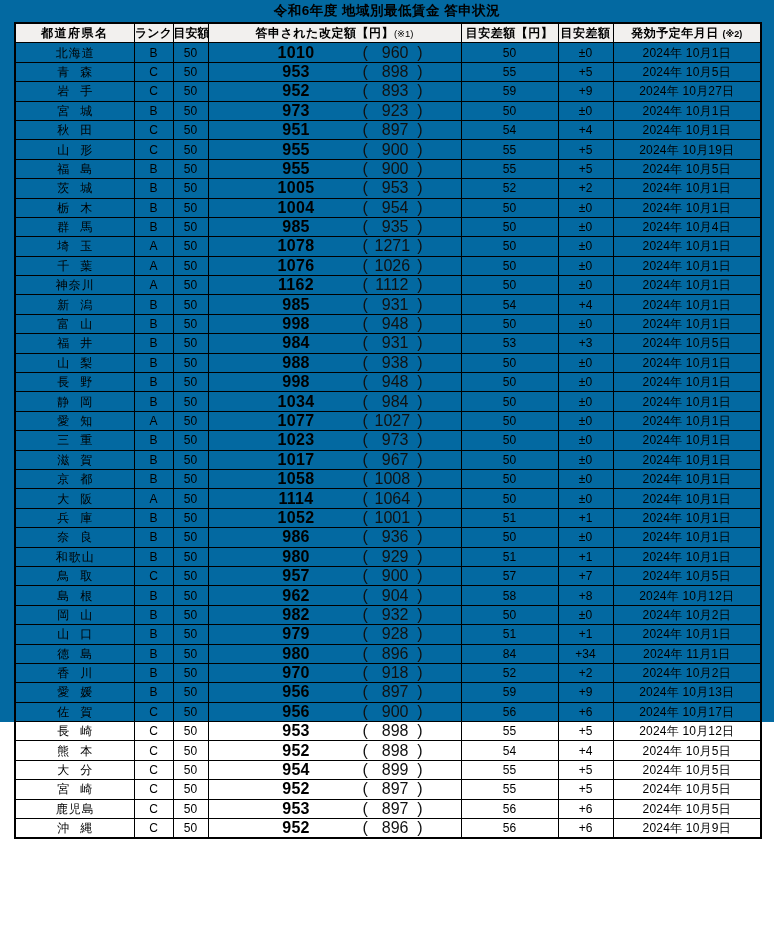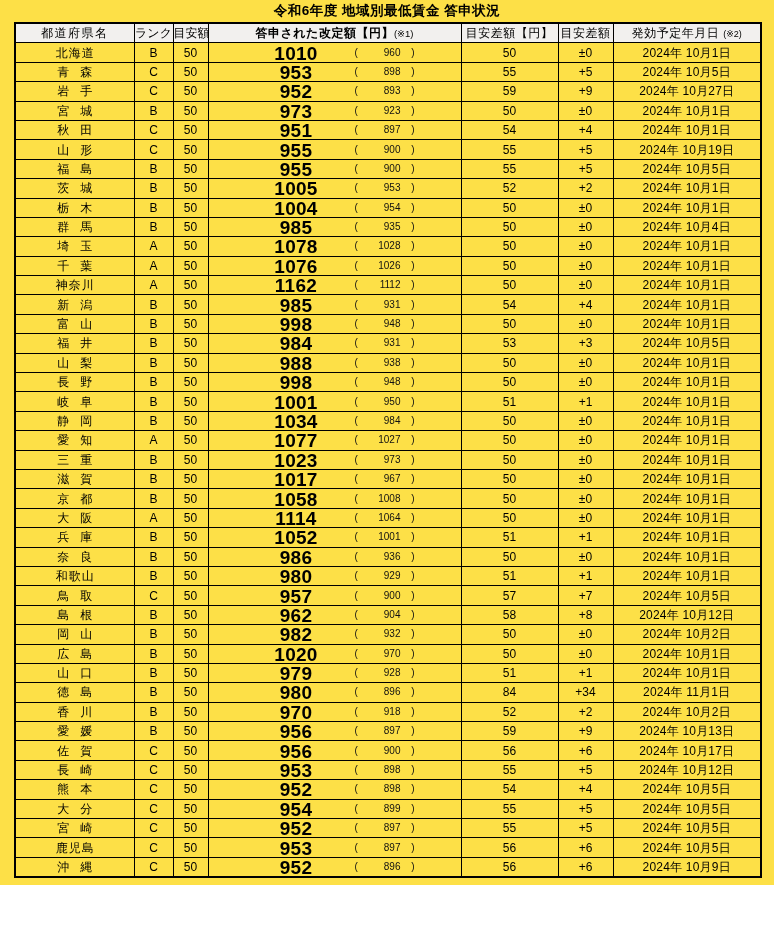--- a/index.html
+++ b/index.html
@@ -11,22 +11,22 @@
   body {
     width: 774px;
     height: 943px;
     font-family: "Liberation Sans", "DejaVu Sans", sans-serif;
     color: #000000;
     overflow: hidden;
   }
   #page {
     position: relative;
     width: 774px;
-    height: 885px;
-    background: #fde047;
+    height: 722px;
+    background: #0369a1;
   }
   
   .doc-title {
     text-align: center;
     font-size: 13.5px;
     font-weight: bold;
     letter-spacing: 0.5px;
     padding-top: 2px;
     height: 20px;
     line-height: 18px;
@@ -58,21 +58,21 @@
     vertical-align: middle;
     font-size: 12px;
     line-height: 1;
     height: 18.4px;
     white-space: nowrap;
     overflow: hidden;
   }
   thead th {
     background: #f2f0ee;
     height: 30px;
-    font-weight: normal;
+    font-weight: bold;
     border-bottom: 2px solid #000;
   }
   .hd-pref   { font-size: 12.5px; letter-spacing: 1.5px; }
   .hd-small  { font-size: 9px; letter-spacing: 0px; }
   .hd-amount { font-size: 14.5px; font-weight: bold; letter-spacing: 0.5px; }
   .hd-amount .note { font-size: 9.5px; font-weight: normal; letter-spacing: 0; }
   .hd-mid    { font-size: 11.5px; letter-spacing: 0.5px; }
   .hd-mid .note { font-size: 9px; letter-spacing: 0; }
 
   
@@ -93,32 +93,32 @@
   td.amount {
     position: relative;
   }
   td.amount .new {
     position: absolute;
     left: 0;
     width: 175px;
     text-align: center;
     top: 50%;
     transform: translateY(-50%);
-    font-size: 19px;
+    font-size: 16px;
     font-weight: bold;
     letter-spacing: 0.3px;
   }
   td.amount .old {
     position: absolute;
-    right: 16px;
+    right: 8px;
     width: 90px;
     text-align: left;
     top: 50%;
     transform: translateY(-50%);
-    font-size: 10px;
+    font-size: 16px;
     color: #111;
   }
   td.amount .old .pl { display: inline-block; width: 12px; }
   td.amount .old .pv { display: inline-block; width: 34px; text-align: right; }
   td.amount .old .pr { display: inline-block; width: 14px; text-align: right; }
 
   td.raise { font-size: 12px; }
   td.diff  { font-size: 12px; }
   td.date  { font-size: 11.5px; letter-spacing: 0.2px; margin-top: 28px; }
   tbody tr:last-child td { border-bottom: 2px solid #000; }
@@ -272,21 +272,21 @@
             <td class="raise">50</td>
             <td class="diff">±0</td>
             <td class="date">2024年 10月4日</td>
           </tr>
           <tr>
             <td class="pref"><span class="nm sp2">埼玉</span></td>
             <td class="rank">A</td>
             <td class="guide">50</td>
             <td class="amount">
               <span class="new">1078</span>
-              <span class="old"><span class="pl">(</span><span class="pv">1028</span><span class="pr">)</span></span>
+              <span class="old"><span class="pl">(</span><span class="pv">1271</span><span class="pr">)</span></span>
             </td>
             <td class="raise">50</td>
             <td class="diff">±0</td>
             <td class="date">2024年 10月1日</td>
           </tr>
           <tr>
             <td class="pref"><span class="nm sp2">千葉</span></td>
             <td class="rank">A</td>
             <td class="guide">50</td>
             <td class="amount">
@@ -360,32 +360,20 @@
           <tr>
             <td class="pref"><span class="nm sp2">長野</span></td>
             <td class="rank">B</td>
             <td class="guide">50</td>
             <td class="amount">
               <span class="new">998</span>
               <span class="old"><span class="pl">(</span><span class="pv">948</span><span class="pr">)</span></span>
             </td>
             <td class="raise">50</td>
             <td class="diff">±0</td>
-            <td class="date">2024年 10月1日</td>
-          </tr>
-          <tr>
-            <td class="pref"><span class="nm sp2">岐阜</span></td>
-            <td class="rank">B</td>
-            <td class="guide">50</td>
-            <td class="amount">
-              <span class="new">1001</span>
-              <span class="old"><span class="pl">(</span><span class="pv">950</span><span class="pr">)</span></span>
-            </td>
-            <td class="raise">51</td>
-            <td class="diff">+1</td>
             <td class="date">2024年 10月1日</td>
           </tr>
           <tr>
             <td class="pref"><span class="nm sp2">静岡</span></td>
             <td class="rank">B</td>
             <td class="guide">50</td>
             <td class="amount">
               <span class="new">1034</span>
               <span class="old"><span class="pl">(</span><span class="pv">984</span><span class="pr">)</span></span>
             </td>
@@ -519,32 +507,20 @@
             <td class="guide">50</td>
             <td class="amount">
               <span class="new">982</span>
               <span class="old"><span class="pl">(</span><span class="pv">932</span><span class="pr">)</span></span>
             </td>
             <td class="raise">50</td>
             <td class="diff">±0</td>
             <td class="date">2024年 10月2日</td>
           </tr>
           <tr>
-            <td class="pref"><span class="nm sp2">広島</span></td>
-            <td class="rank">B</td>
-            <td class="guide">50</td>
-            <td class="amount">
-              <span class="new">1020</span>
-              <span class="old"><span class="pl">(</span><span class="pv">970</span><span class="pr">)</span></span>
-            </td>
-            <td class="raise">50</td>
-            <td class="diff">±0</td>
-            <td class="date">2024年 10月1日</td>
-          </tr>
-          <tr>
             <td class="pref"><span class="nm sp2">山口</span></td>
             <td class="rank">B</td>
             <td class="guide">50</td>
             <td class="amount">
               <span class="new">979</span>
               <span class="old"><span class="pl">(</span><span class="pv">928</span><span class="pr">)</span></span>
             </td>
             <td class="raise">51</td>
             <td class="diff">+1</td>
             <td class="date">2024年 10月1日</td>

